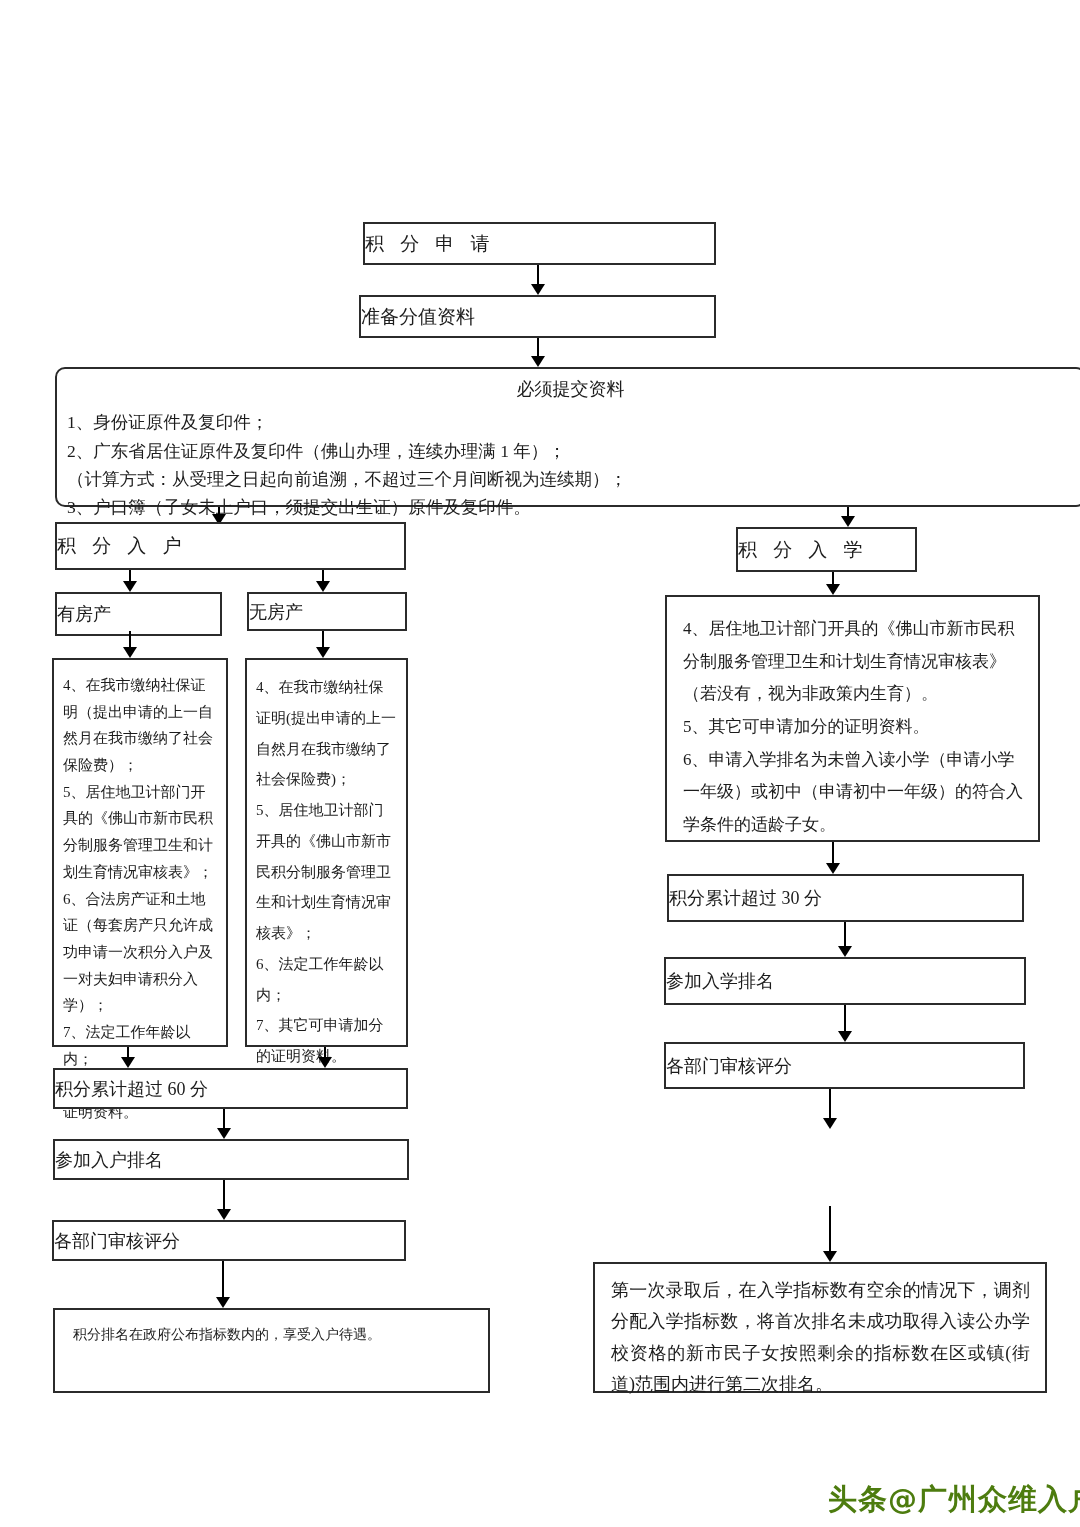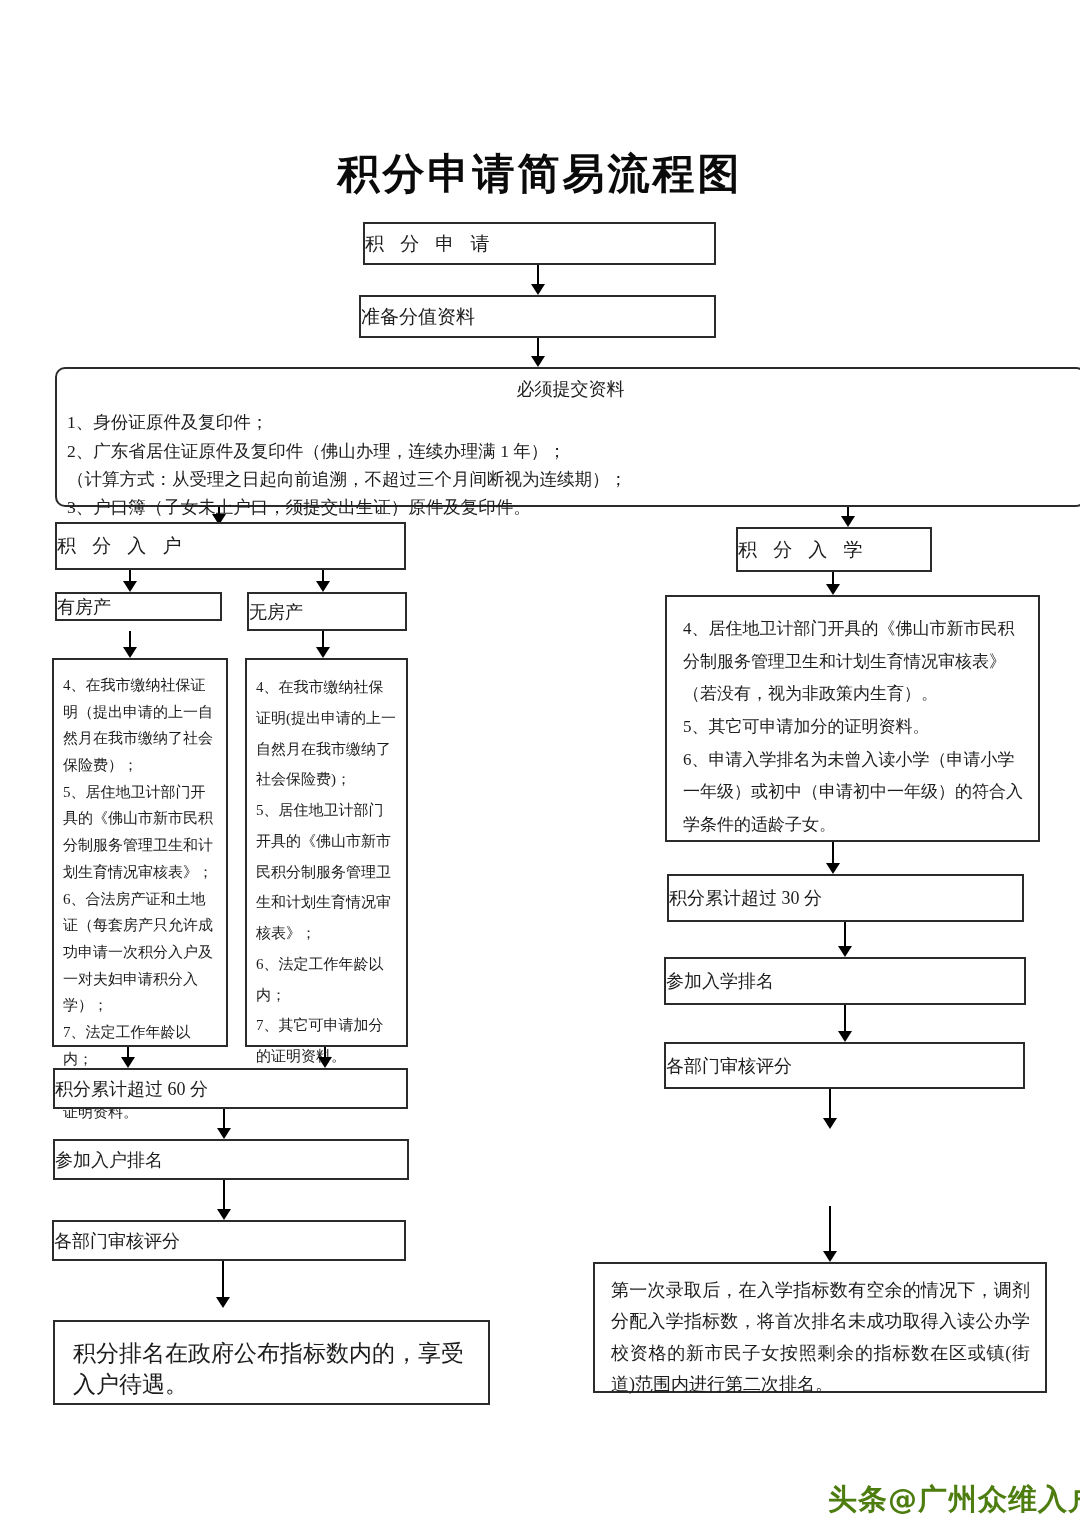--- a/index.html
+++ b/index.html
@@ -29,21 +29,21 @@
   }
   .node-label { font-size:19px; }
   .spaced { letter-spacing:0.85em; margin-right:-0.85em; }
   .big-box { font-size:17.5px; line-height:1.62; padding:6px 10px 0 10px; }
   .big-box .heading { text-align:center; font-size:18px; margin-bottom:4px; }
   .detail { font-size:15px; line-height:1.78; padding:12px 8px 0 9px; text-align:left; }
   .detail p { margin:0; }
   .detail-wide { font-size:17px; line-height:1.92; padding:16px 14px 0 16px; text-align:left; }
   .detail-wide p { margin:0; }
   .chain { font-size:18px; }
-  .outcome-left { font-size:23px; padding:16px 16px 0 18px; text-align:left;margin-top:12px; }
+  .outcome-left { font-size:14px; padding:16px 16px 0 18px; text-align:left; }
   .outcome-right { font-size:17.5px; line-height:1.85; white-space:pre-line; }
   .second-round { font-size:18px; line-height:1.74; padding:11px 15px 0 16px; text-align:justify; }
   .arrow { position:absolute; width:14px; }
   .arrow .shaft { position:absolute; left:6px; top:0; width:2px; background:#000; }
   .arrow .head {
     position:absolute; left:0; bottom:0; width:0; height:0;
     border-left:7px solid transparent; border-right:7px solid transparent;
     border-top:11px solid #000;
   }
   .watermark {
@@ -53,21 +53,20 @@
     color:#4d7c0f;
     text-shadow:2px 2px 0 #ffffff, 3px 3px 1px rgba(255,255,255,0.9);
     white-space:nowrap;
   }
 </style>
 </head>
 <body>
 
 <div class="canvas">
 
-  <div class="page-title">积分申请简易流程图</div>
 
   <div class="box center node-label" style="left:363px; top:222px; width:353px; height:43px;">
     <span class="spaced">积分申请</span>
   </div>
 
   <div class="arrow" style="left:531px; top:265px; height:30px;">
     <span class="shaft" style="height:20px;"></span>
       <span class="head"></span>
   </div>
 
@@ -103,21 +102,21 @@
 
   <div class="arrow" style="left:123px; top:570px; height:22px;">
     <span class="shaft" style="height:12px;"></span>
       <span class="head"></span>
   </div>
   <div class="arrow" style="left:316px; top:570px; height:22px;">
     <span class="shaft" style="height:12px;"></span>
       <span class="head"></span>
   </div>
 
-  <div class="box center chain" style="left:55px; top:592px; width:167px; height:29px;font-family:Liberation Mono, monospace;">
+  <div class="box center chain" style="left:55px; top:592px; width:167px; height:44px;font-family:Liberation Mono, monospace;">
     <span>有房产</span>
   </div>
   <div class="box center chain" style="left:247px; top:592px; width:160px; height:39px;">
     <span>无房产</span>
   </div>
 
   <div class="arrow" style="left:123px; top:631px; height:27px;">
     <span class="shaft" style="height:17px;"></span>
       <span class="head"></span>
   </div>
@@ -174,21 +173,21 @@
 
   <div class="arrow" style="left:216px; top:1261px; height:47px;">
     <span class="shaft" style="height:37px;"></span>
       <span class="head"></span>
   </div>
 
   <div class="box outcome-left" style="left:53px; top:1308px; width:437px; height:85px;">
     <span>积分排名在政府公布指标数内的，享受入户待遇。</span>
   </div>
 
-  <div class="box center node-label" style="left:736px; top:527px; width:196px; height:45px;">
+  <div class="box center node-label" style="left:736px; top:527px; width:181px; height:45px;">
     <span class="spaced">积分入学</span>
   </div>
 
   <div class="arrow" style="left:826px; top:572px; height:23px;">
     <span class="shaft" style="height:13px;"></span>
       <span class="head"></span>
   </div>
 
   <div class="box detail-wide" style="left:665px; top:595px; width:375px; height:247px;">
     <p>4、居住地卫计部门开具的《佛山市新市民积分制服务管理卫生和计划生育情况审核表》（若没有，视为非政策内生育）。</p>

